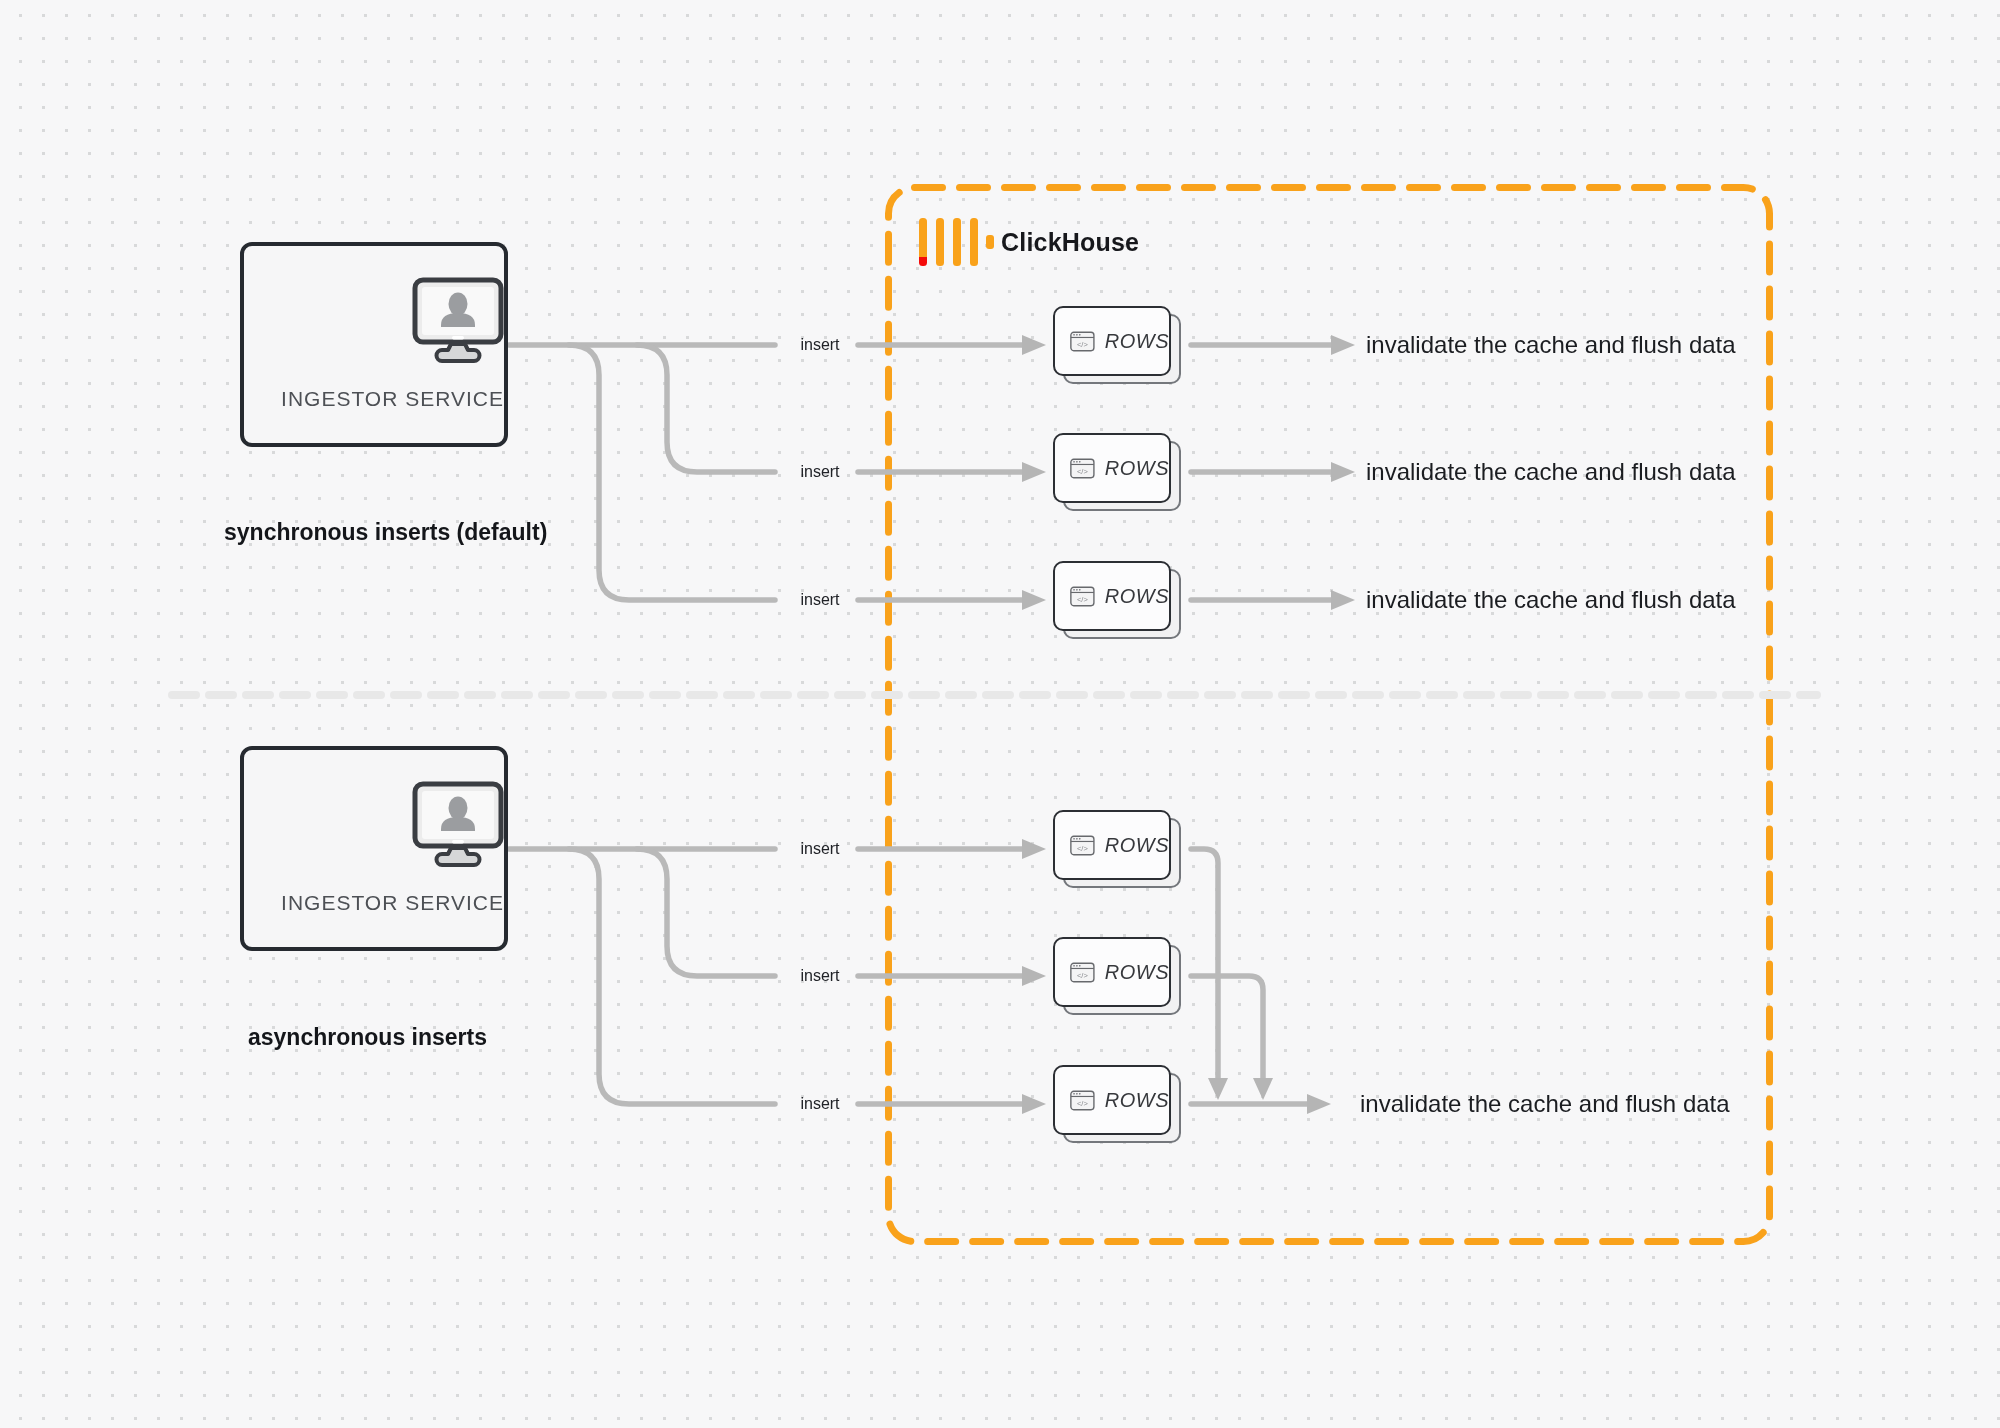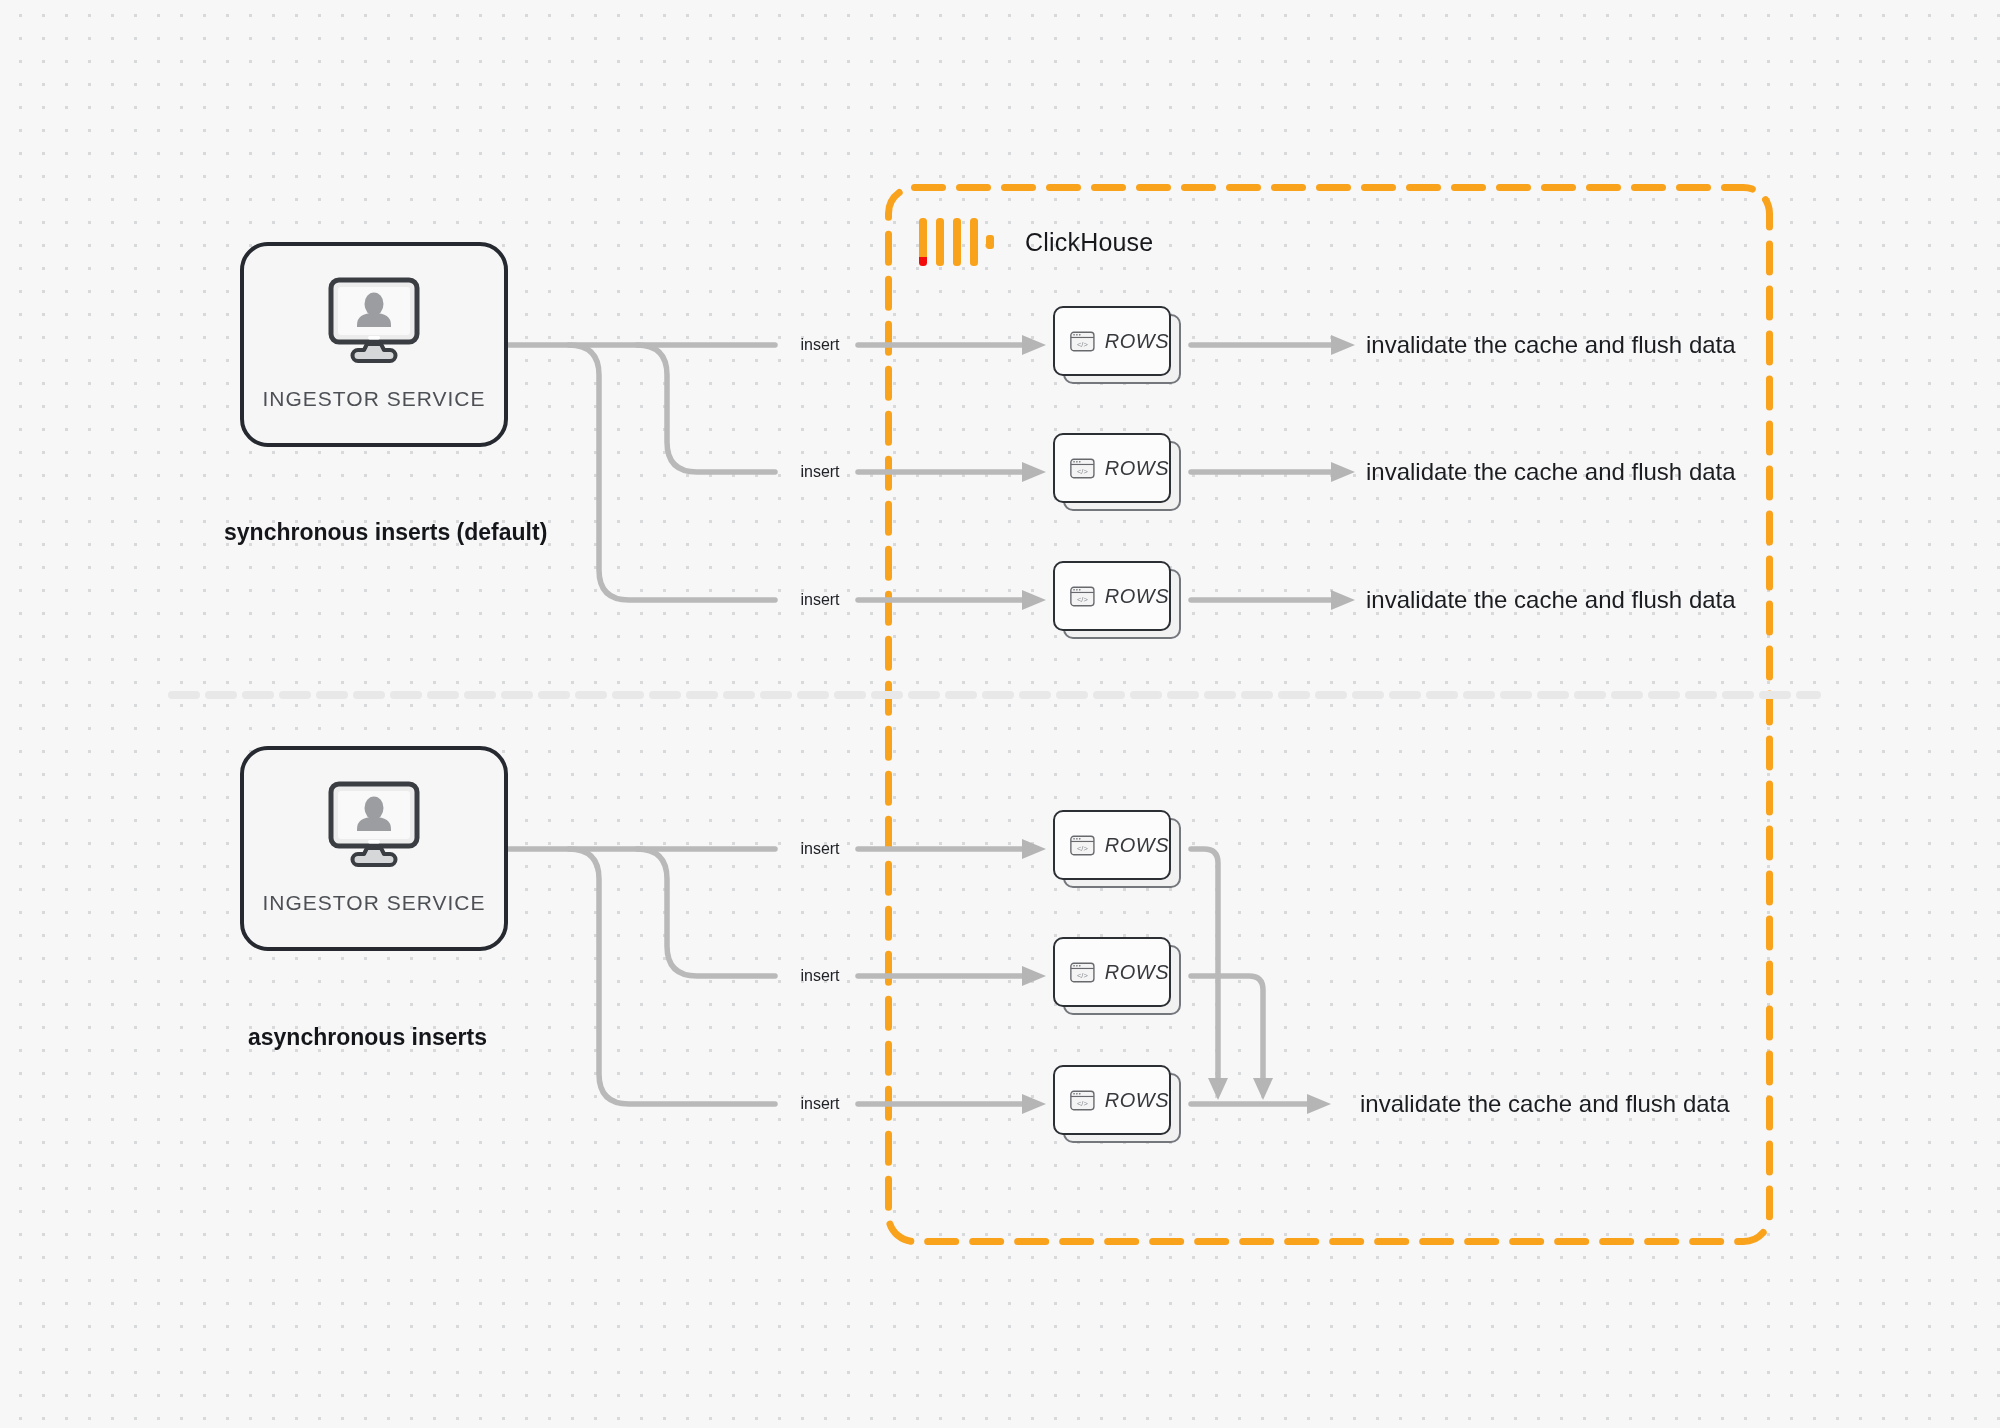--- a/index.html
+++ b/index.html
@@ -14,23 +14,23 @@
     background-image:radial-gradient(circle,#d8d9da 1.6px,rgba(0,0,0,0) 1.9px);
     background-size:23px 23px;
     background-position:9px 4px;
     overflow:hidden;
   }
   .connector-layer{position:absolute;left:0;top:0;width:2000px;height:1428px;}
 
   
   .ingestor-box{
     position:absolute;width:268px;height:205px;
-    background:#f6f6f7;border:4px solid #262a30;border-radius:28px;
+    background:#f6f6f7;border:4px solid #262a30;border-radius:12px;
     box-sizing:border-box;
-    display:flex;flex-direction:column;align-items:center;
+    display:flex;flex-direction:column;align-items:flex-end;
     padding-top:31px;
   }
   .ingestor-label{
     margin-top:22px;font-size:21px;color:#4d5055;letter-spacing:1px;
   }
 
   
   .caption{
     position:absolute;transform:translateY(-50%);
     font-size:23px;font-weight:bold;color:#14161a;white-space:nowrap;
@@ -49,21 +49,21 @@
 
   
   .ch-logo{position:absolute;left:919px;top:218px;display:flex;align-items:center;}
   .ch-bars{position:relative;width:76px;height:48px;}
   .ch-bar{position:absolute;top:0;width:8px;height:48px;background:#f9a21b;border-radius:3.5px;}
   .ch-bar.b1{left:0;background:linear-gradient(to bottom,#f9a21b 0 39px,#f40b0b 39px 100%);}
   .ch-bar.b2{left:17px;}
   .ch-bar.b3{left:34px;}
   .ch-bar.b4{left:51px;}
   .ch-bar.b5{left:67px;top:17px;height:14px;border-radius:3px;}
-  .ch-name{margin-left:30px;font-size:25px;font-weight:400;color:#17181c;letter-spacing:.2px;white-space:nowrap;}
+  .ch-name{margin-left:6px;font-size:25px;font-weight:700;color:#17181c;letter-spacing:.2px;white-space:nowrap;}
 
   
   .rows-node{position:absolute;width:132px;height:80px;}
   .rows-node .back-card{
     position:absolute;left:10px;top:8px;width:118px;height:70px;
     background:#f1f1f2;border:2.5px solid #74777c;border-radius:10px;box-sizing:border-box;
   }
   .rows-node .main-card{
     position:absolute;left:0;top:0;width:118px;height:70px;
     background:#fcfcfd;border:2.5px solid #2c2f34;border-radius:10px;box-sizing:border-box;

